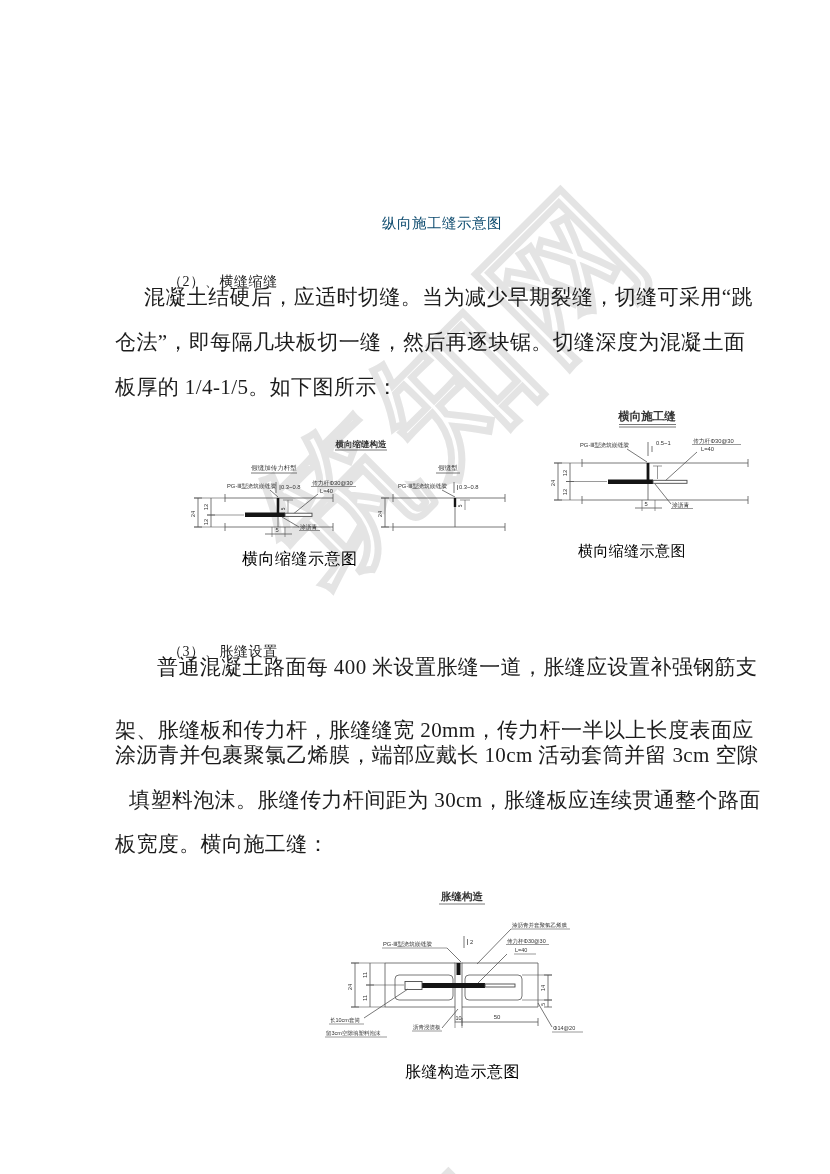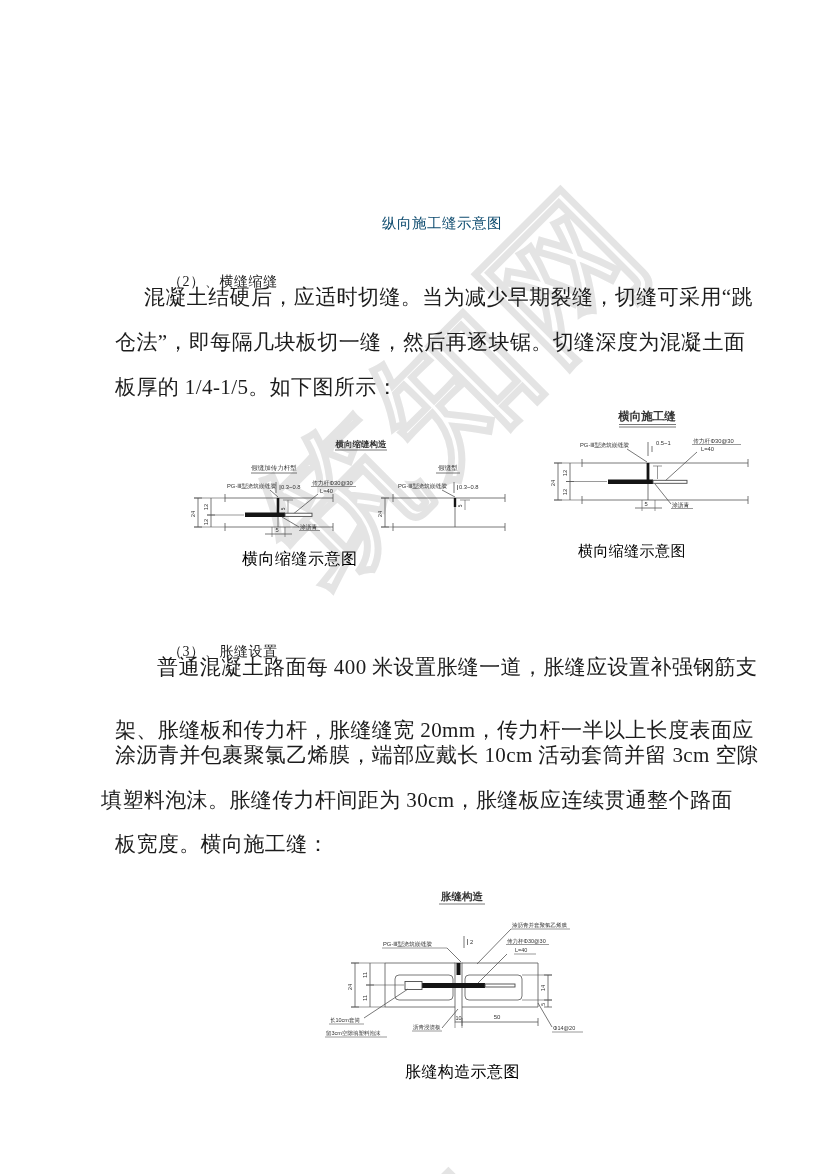--- a/index.html
+++ b/index.html
@@ -171,21 +171,21 @@
     <polyline points="110,84 126,104"></polyline>
     <text x="127" y="107" font-size="5.8">涂沥青</text>
     <line x1="126" y1="108.5" x2="148" y2="108.5" class="thin"></line>
   </svg>
   <div class="abs figcaption" style="left:578px;top:542px;font-size:15px;letter-spacing:0.4px;">横向缩缝示意图</div>
 
   <div class="abs heading" style="left:168px;top:611px;">（3）、胀缝设置</div>
   <div class="abs bodyline" style="left:157px;top:653px;">普通混凝土路面每 400 米设置胀缝一道，胀缝应设置补强钢筋支</div>
   <div class="abs bodyline" style="left:115px;top:716px;">架、胀缝板和传力杆，胀缝缝宽 20mm，传力杆一半以上长度表面应</div>
   <div class="abs bodyline" style="left:115px;top:741px;">涂沥青并包裹聚氯乙烯膜，端部应戴长 10cm 活动套筒并留 3cm 空隙</div>
-  <div class="abs bodyline" style="left:101px;top:786px;">填塑料泡沫。胀缝传力杆间距为 30cm，胀缝板应连续贯通整个路面</div>
+  <div class="abs bodyline" style="left:129px;top:786px;">填塑料泡沫。胀缝传力杆间距为 30cm，胀缝板应连续贯通整个路面</div>
   <div class="abs bodyline" style="left:115px;top:830px;">板宽度。横向施工缝：</div>
 
   <svg class="fig" style="left:325px;top:888px;" width="300" height="168" viewBox="0 0 300 168">
     <defs>
       <pattern id="dots" width="3" height="3" patternUnits="userSpaceOnUse">
         <circle cx="1.5" cy="1.5" r="0.7" fill="#555"></circle>
       </pattern>
     </defs>
     <text x="137" y="12" text-anchor="middle" font-size="10.5" font-weight="bold">胀缝构造</text>
     <line x1="114" y1="16" x2="160" y2="16"></line>

